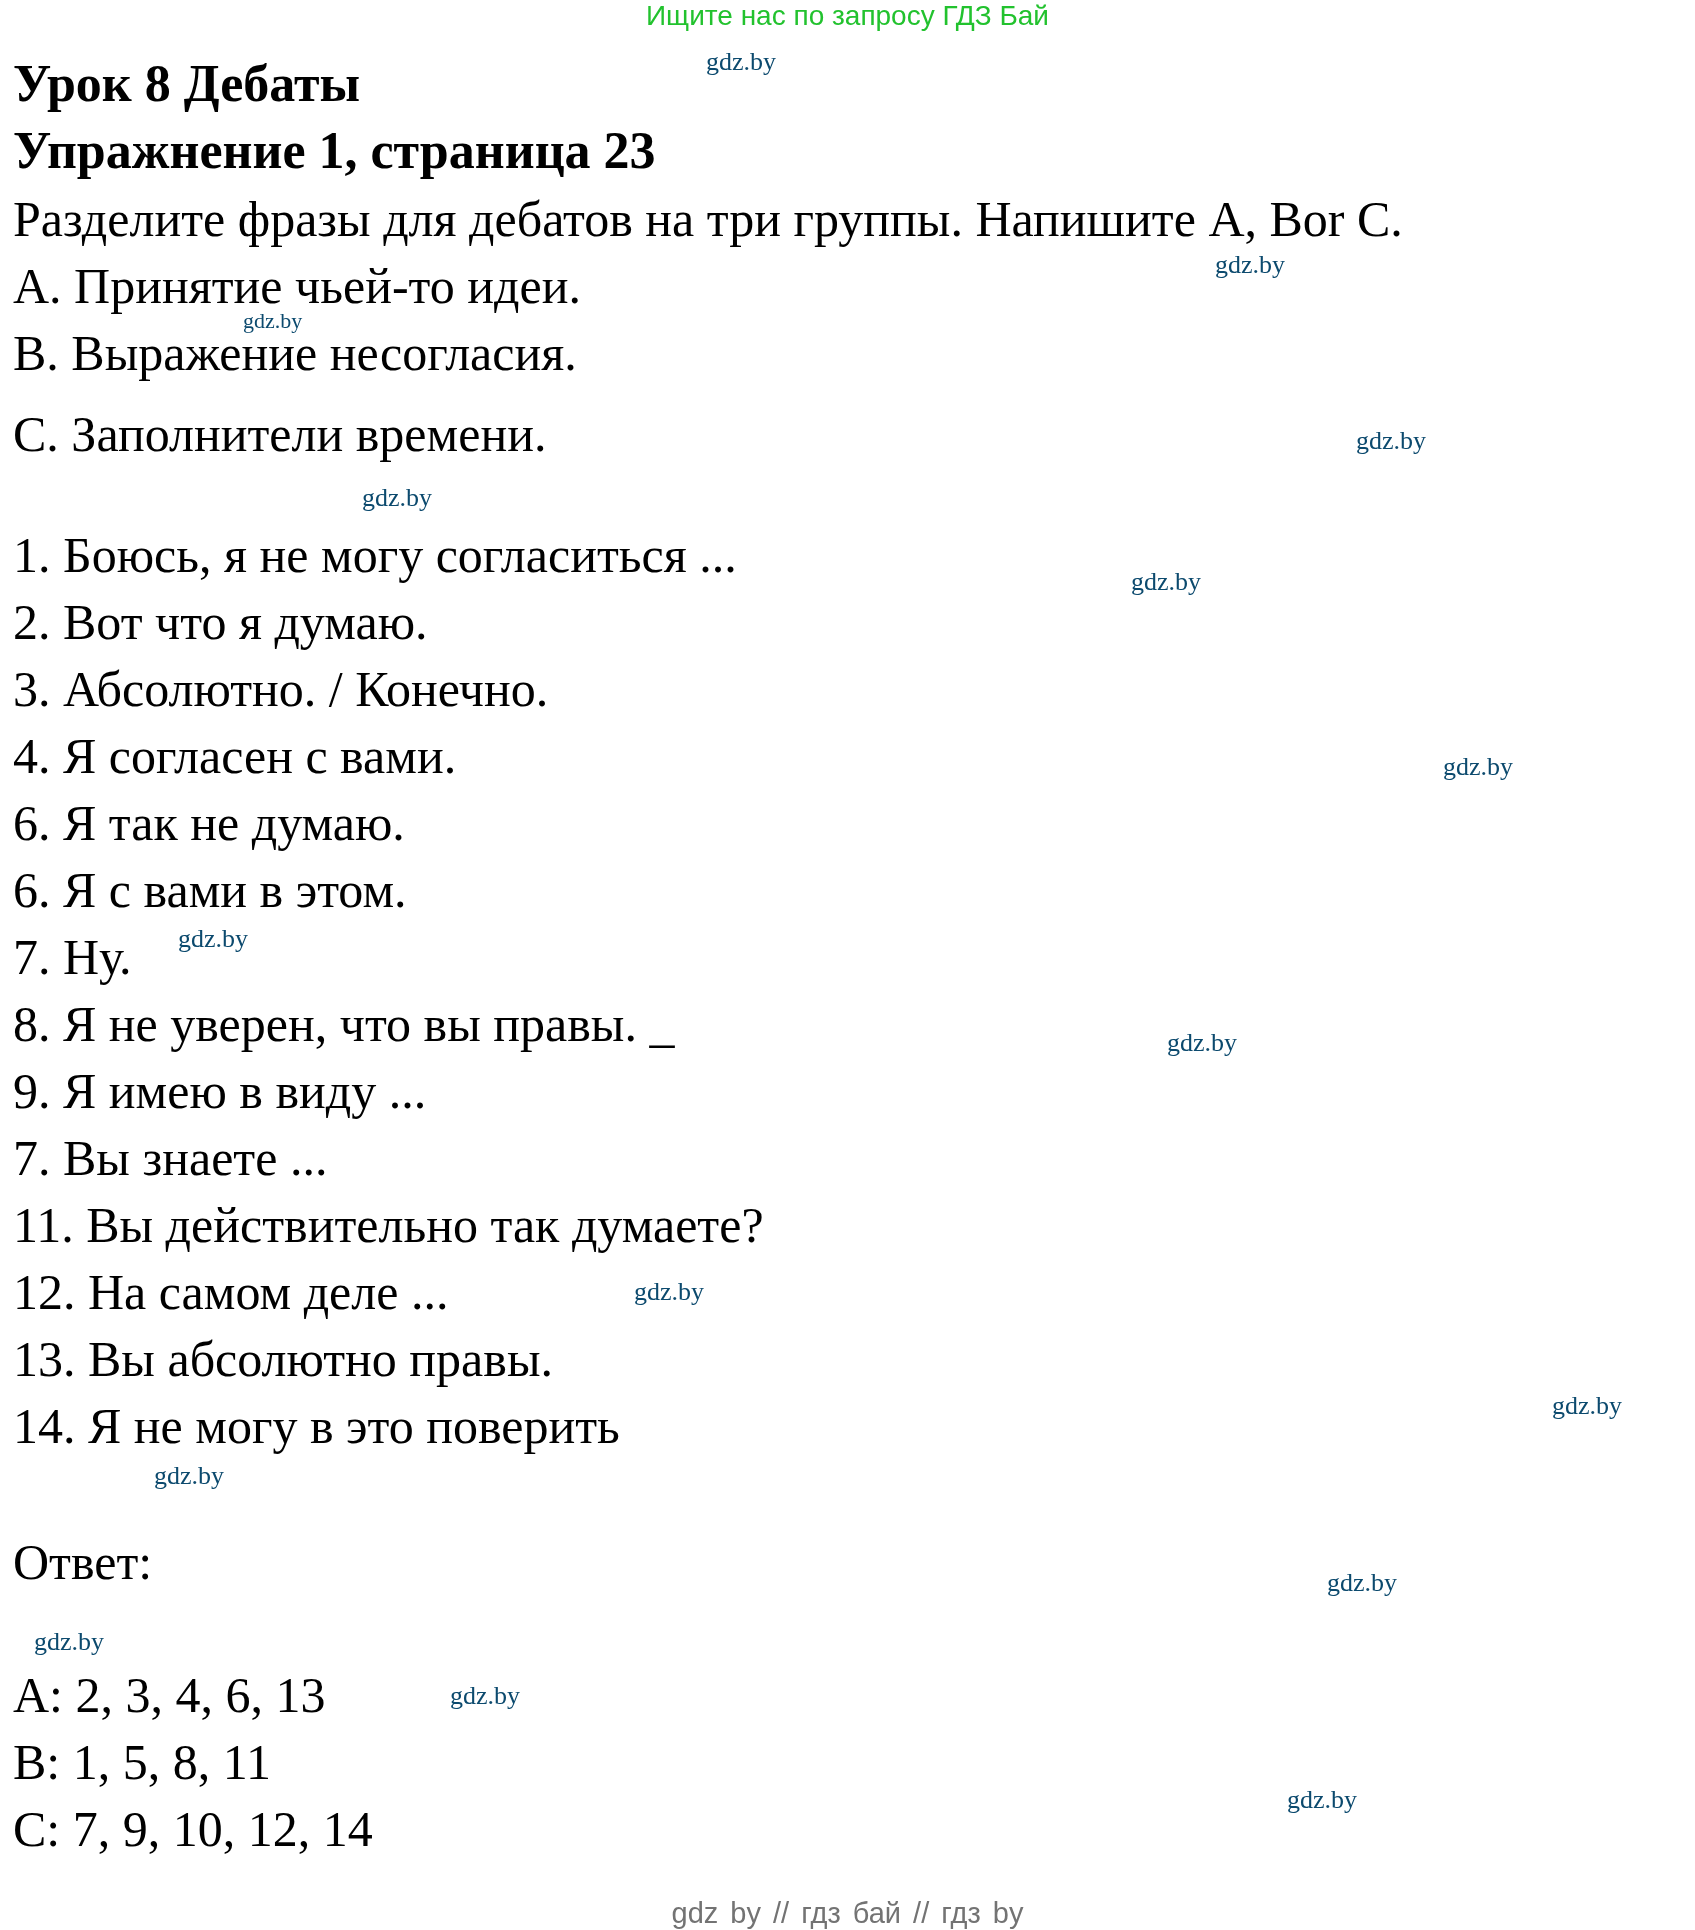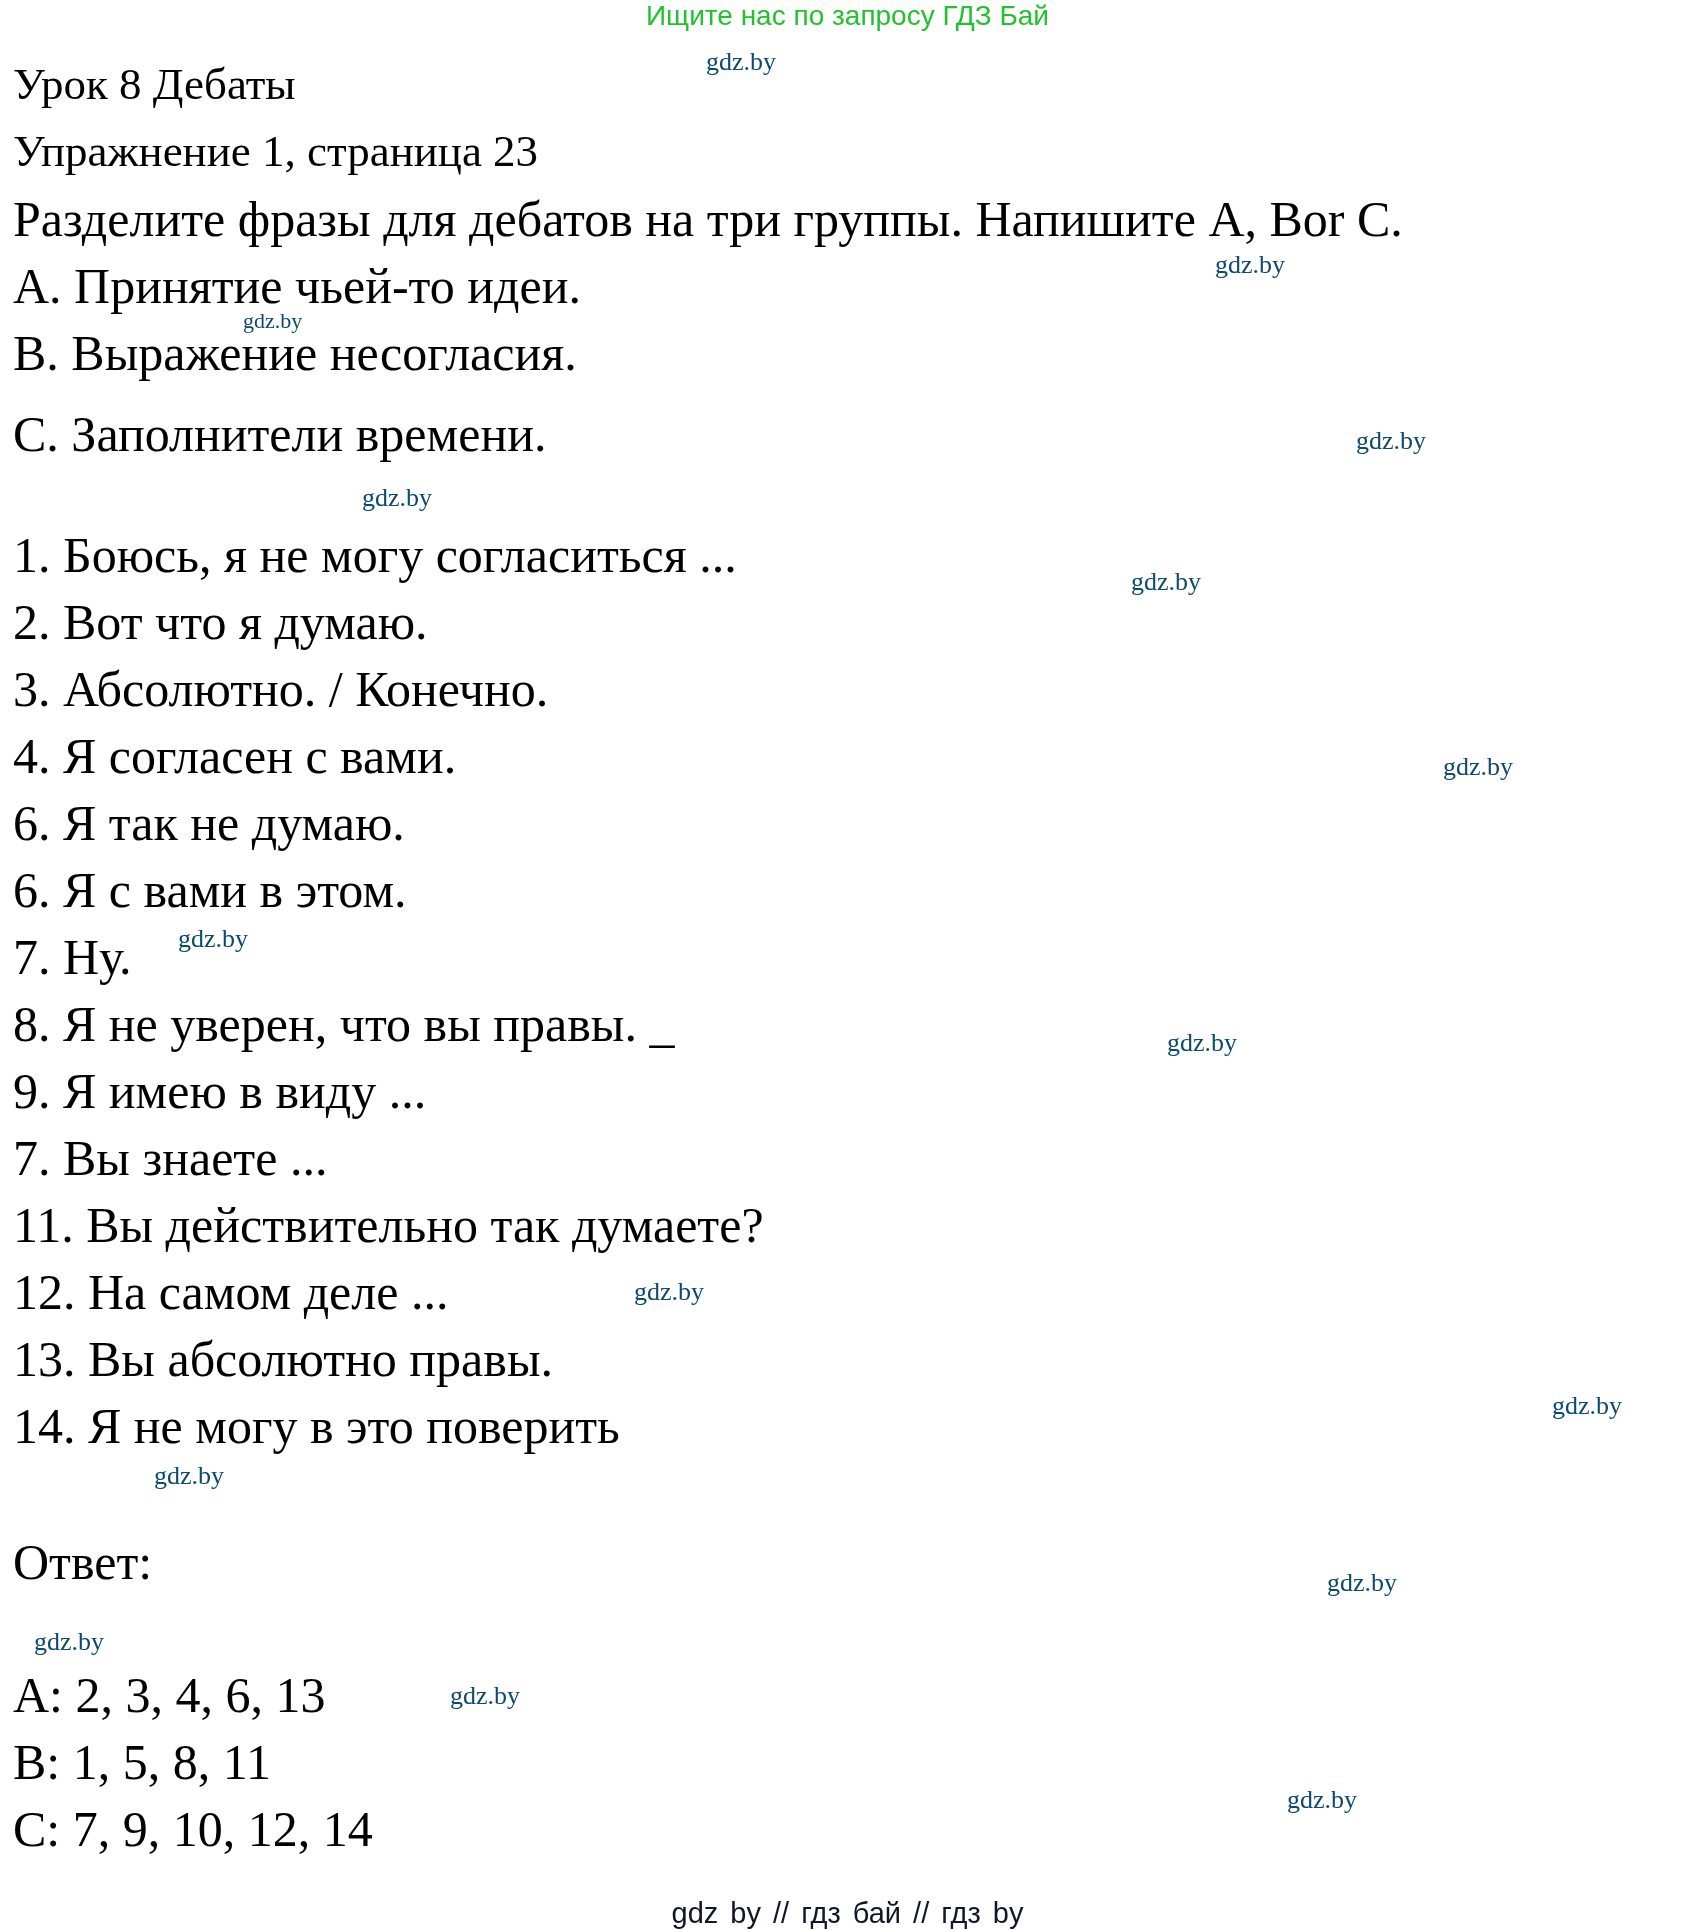--- a/index.html
+++ b/index.html
@@ -4,35 +4,35 @@
 <style>
   html, body { margin: 0; padding: 0; background: #ffffff; }
   body { width: 1695px; height: 1930px; position: relative; overflow: hidden; }
   .abs { position: absolute; white-space: nowrap; }
   .top-banner {
     left: 0; width: 1695px; top: 0; text-align: center;
     font-family: "Liberation Sans", sans-serif; font-size: 28px; color: #22c22e;
     line-height: 32px;
   }
   .title {
-    left: 13px; font-family: "Liberation Serif", serif; font-weight: normal;
-    font-size: 45px; color: #000; line-height: 60px;
+    left: 13px; font-family: "Liberation Serif", serif; font-weight: bold;
+    font-size: 52px; color: #000; line-height: 60px;
   }
   .body-line {
     left: 13px; font-family: "Liberation Serif", serif;
     font-size: 50px; color: #000; line-height: 60px;
   }
   .wm {
     font-family: Liberation Serif, serif; font-size: 26px; color: #0c4a6e;
     line-height: 30px;
   }
   .wm-small { font-size: 22px; line-height: 26px; }
   .footer {
     left: 0; width: 1695px; top: 1896px; text-align: center;
-    font-family: "Liberation Sans", sans-serif; font-size: 29px; color: #0f172a;
+    font-family: "Liberation Sans", sans-serif; font-size: 29px; color: #737373;
     line-height: 34px; word-spacing: 4px;
   }
 </style>
 </head>
 <body>
 
 <div class="abs top-banner" style="top:0px;">Ищите нас по запросу ГДЗ Бай</div>
 
 <div class="abs title" style="top:54px;">Урок 8 Дебаты</div>
 <div class="abs title" style="top:121px;">Упражнение 1, страница 23</div>

